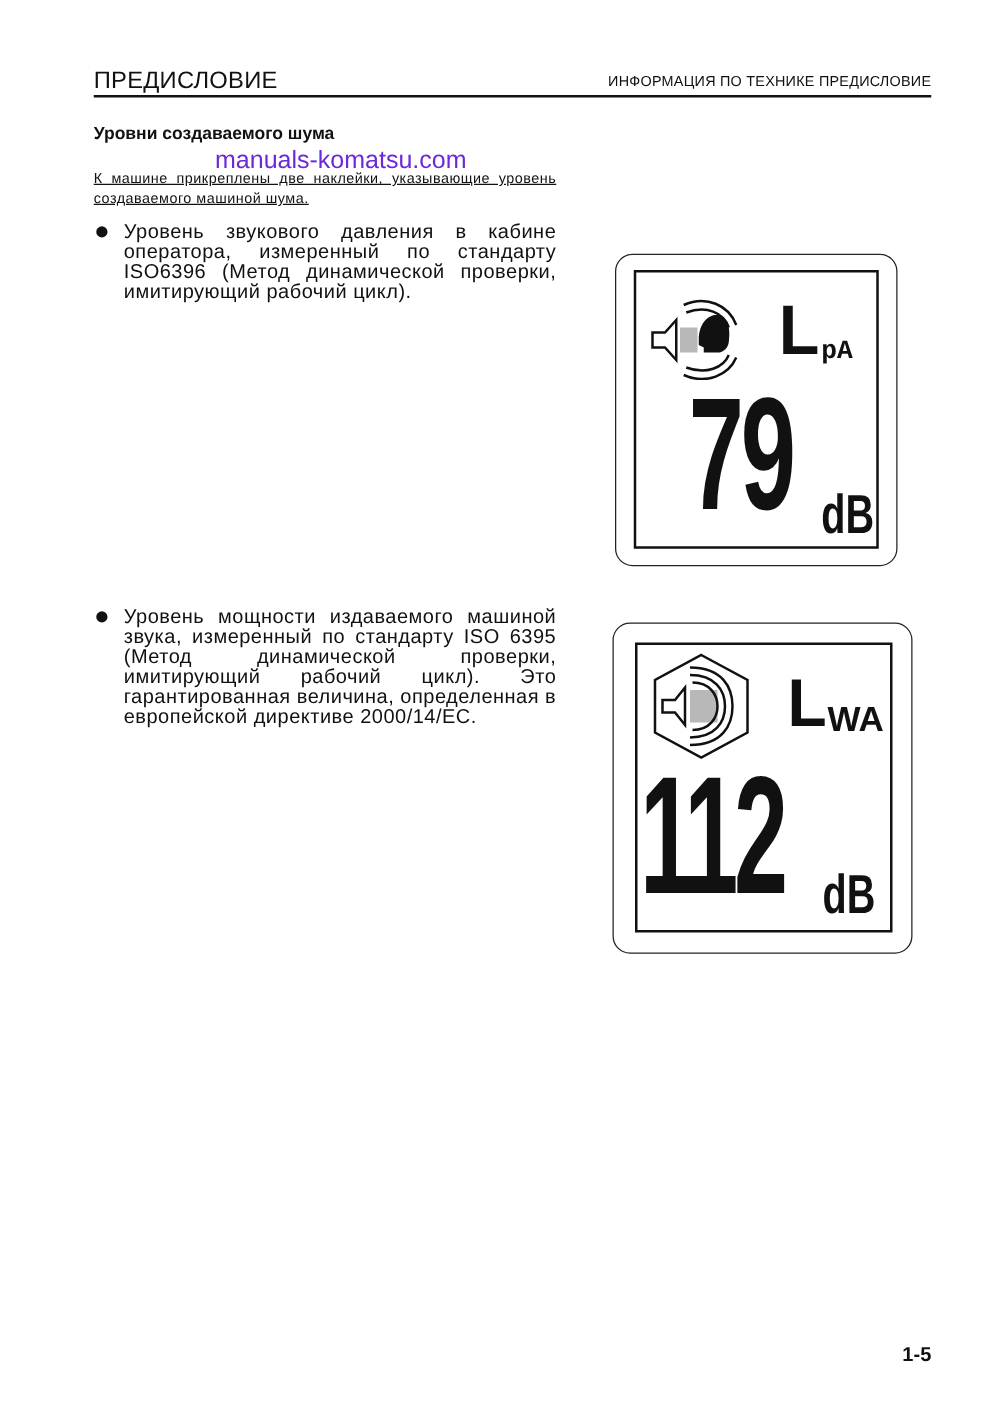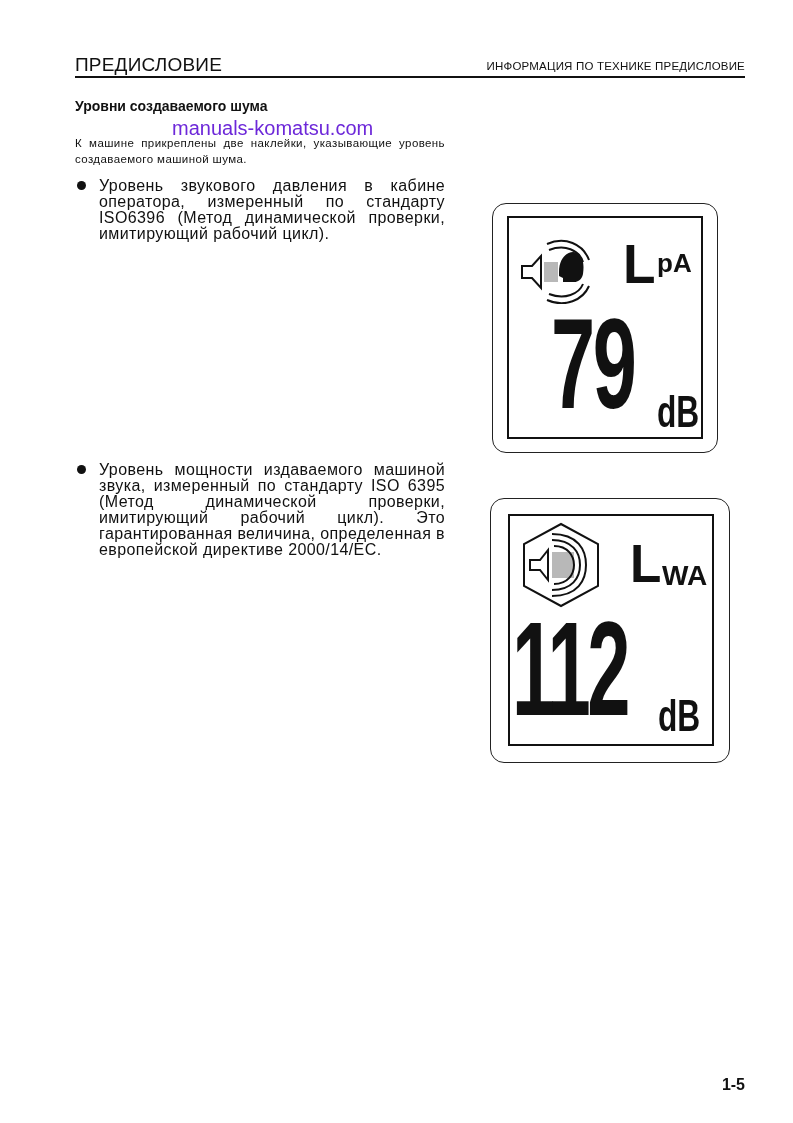--- a/index.html
+++ b/index.html
@@ -3,21 +3,21 @@
 <meta charset="utf-8">
 <style>
   html, body { margin:0; padding:0; background:#fff; }
   body { width:793px; height:1123px; position:relative; overflow:hidden; font-family:"Liberation Sans", sans-serif; color:#111; }
   .abs { position:absolute; }
   .hdr-left { left:75px; top:54px; font-size:19px; letter-spacing:0.2px; }
   .hdr-right { right:48px; top:60px; font-size:11.5px; letter-spacing:0.2px; }
   .hdr-rule { left:75px; top:76px; width:670px; height:2px; background:#111; }
   .section-title { left:75px; top:98px; font-size:14px; font-weight:bold; }
   .watermark { left:172px; top:117px; font-size:20px; color:#6d28d9; }
-  .para { left:75px; width:370px; font-size:11.5px; line-height:16px; text-align:justify; letter-spacing:0.4px; }
+  .para { left:75px; width:370px; font-size:11.5px; line-height:16px; text-align:justify; letter-spacing:0.4px;text-decoration:underline; }
   .bullet { width:370px; left:75px; font-size:16px; line-height:16px; }
   .bullet .dot { position:absolute; left:2px; top:3px; width:9px; height:9px; border-radius:50%; background:#111; }
   .bullet .txt { margin-left:24px; text-align:justify; text-align-last:left; letter-spacing:0.4px; }
   .label { border:1.5px solid #222; border-radius:14px; background:#fff; }
   .label .inner { position:absolute; border:2.5px solid #111; }
   .big { position:absolute; font-family:"Liberation Sans", sans-serif; font-weight:bold; color:#111; transform-origin:left bottom; line-height:1; }
   .page-num { right:48px; top:1076px; font-size:16px; font-weight:bold; }
 </style>
 </head>
 <body>
@@ -28,41 +28,41 @@
 
 <div class="abs section-title">Уровни создаваемого шума</div>
 <div class="abs watermark">manuals-komatsu.com</div>
 <div class="abs para" style="top:135px;">К машине прикреплены две наклейки, указывающие уровень создаваемого машиной шума.</div>
 
 <div class="abs bullet" style="top:178px;">
   <span class="dot"></span>
   <div class="txt">Уровень звукового давления в кабине оператора, измеренный по стандарту ISO6396 (Метод динамической проверки, имитирующий рабочий цикл).</div>
 </div>
 
-<div class="abs bullet" style="top:462px;">
+<div class="abs bullet" style="top:486px;">
   <span class="dot"></span>
   <div class="txt">Уровень мощности издаваемого машиной звука, измеренный по стандарту ISO 6395 (Метод динамической проверки, имитирующий рабочий цикл). Это гарантированная величина, определенная в европейской директиве 2000/14/EC.</div>
 </div>
 
 <div class="abs label" style="left:492px; top:203px; width:224px; height:248px;">
   <div class="inner" style="left:14px; top:12px; width:192px; height:219px;">
     <svg class="abs" style="left:10px; top:18px;" width="72" height="68" viewBox="0 0 72 68">
       <path d="M3 30 L13 30 L22 20 L22 52 L13 42 L3 42 Z" fill="#fff" stroke="#111" stroke-width="2"></path>
       <g fill="#888">
         <rect x="25" y="26" width="14" height="20" opacity="0.6"></rect>
       </g>
       <path d="M40 36 C40 22 48 16 54 16 C62 16 66 24 64 38 C63 44 58 46 56 46 L44 46 L44 42 L40 40 Z" fill="#111"></path>
       <path d="M30 14 C46 8 60 14 64 26" fill="none" stroke="#111" stroke-width="2"></path>
       <path d="M28 8 C46 0 64 8 70 24" fill="none" stroke="#111" stroke-width="2"></path>
       <path d="M30 58 C46 64 60 58 64 48" fill="none" stroke="#111" stroke-width="2"></path>
       <path d="M28 64 C46 72 64 64 70 50" fill="none" stroke="#111" stroke-width="2"></path>
     </svg>
     <div class="abs" style="left:114px; top:26px; height:48px; width:80px;">
       <span class="big" style="left:0; bottom:0; font-size:56px; transform:scaleX(0.95);">L</span>
-      <span class="big" style="left:34px; bottom:16px; font-size:26px;">pA</span>
+      <span class="big" style="left:34px; bottom:0; font-size:21px;font-family:Liberation Mono, monospace;">pA</span>
     </div>
     <span class="big" style="left:42px; top:82px; font-size:128px; transform:scaleX(0.62); letter-spacing:-4px;">79</span>
     <span class="big" style="left:148px; top:172px; font-size:44px; transform:scaleX(0.72);">dB</span>
   </div>
 </div>
 
 <div class="abs label" style="left:490px; top:498px; width:238px; height:263px;">
   <div class="inner" style="left:17px; top:15px; width:202px; height:228px;">
     <svg class="abs" style="left:10px; top:6px;" width="82" height="86" viewBox="0 0 82 86">
       <polygon points="41,2 78,22 78,64 41,84 4,64 4,22" fill="#fff" stroke="#111" stroke-width="2"></polygon>

